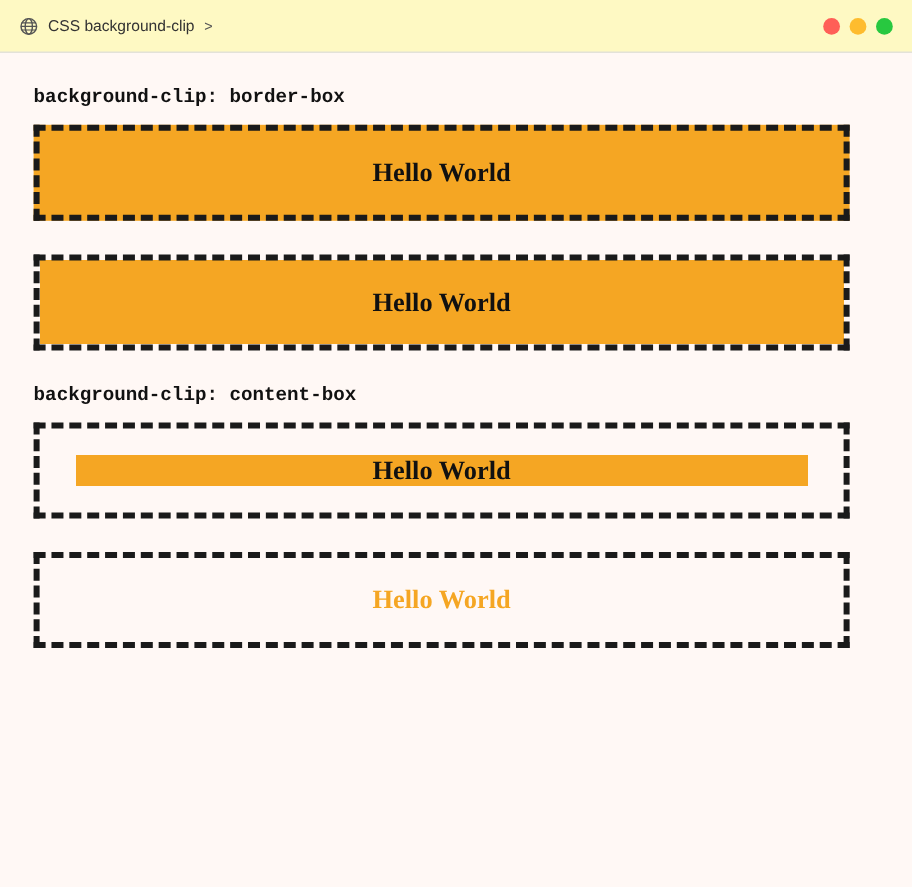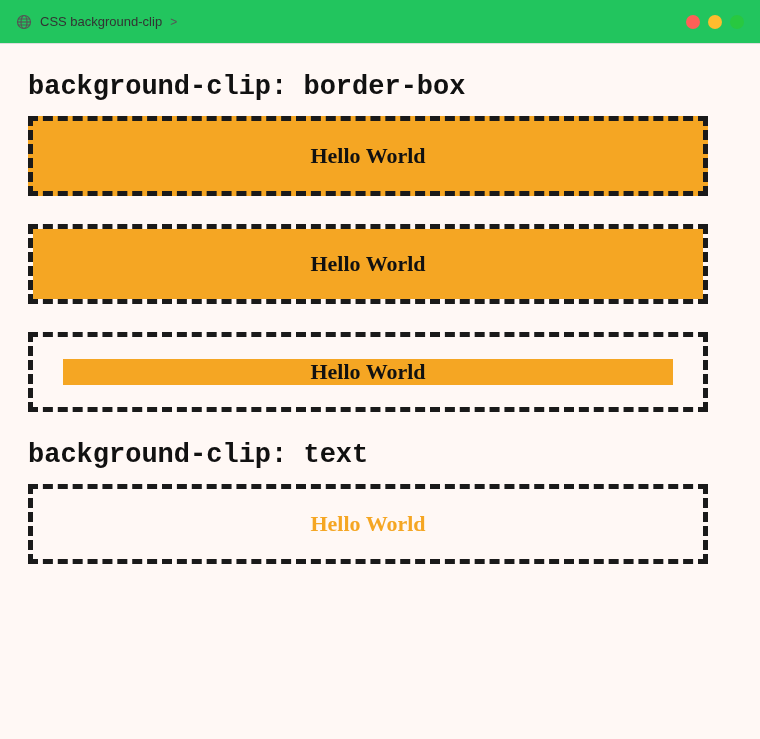--- a/index.html
+++ b/index.html
@@ -11,21 +11,21 @@
     body {
       background-color: #fff8f5;
       font-family: 'Georgia', serif;
       width: 760px;
       min-height: 739px;
       overflow-x: hidden;
     }
 
     
     .browser-bar {
-      background-color: #22c55e;
+      background-color: #fef9c3;
       height: 44px;
       display: flex;
       align-items: center;
       padding: 0 16px;
       gap: 10px;
       border-bottom: 1px solid #ddd;
     }
 
     .tab-area {
       display: flex;
@@ -72,21 +72,21 @@
     .content {
       padding: 28px 28px 40px 28px;
     }
 
     .section {
       margin-bottom: 28px;
     }
 
     .section-title {
       font-family: 'Courier New', monospace;
-      font-size: 27px;
+      font-size: 16px;
       font-weight: bold;
       color: #111;
       margin-bottom: 14px;
     }
 
     .hello-text {
       font-family: 'Georgia', serif;
       font-size: 22px;
       font-weight: bold;
       color: #111;
@@ -147,25 +147,25 @@
     </div>
   </div>
 
   <div class="section">
     <div style="background-color:#f5a623; background-clip:padding-box; border:5px dashed #1a1a1a; padding:22px 30px; display:flex; align-items:center; justify-content:center; width:680px;">
       <span class="hello-text">Hello World</span>
     </div>
   </div>
 
   <div class="section">
+    <div class="section-title">background-clip: content-box</div>
     <div style="background-color:#f5a623; background-clip:content-box; border:5px dashed #1a1a1a; padding:22px 30px; display:flex; align-items:center; justify-content:center; width:680px;">
       <span class="hello-text">Hello World</span>
     </div>
   </div>
 
   <div class="section">
-    <div class="section-title">background-clip: text</div>
     <div style="border:5px dashed #1a1a1a; padding:22px 30px; display:flex; align-items:center; justify-content:center; width:680px; background:transparent;">
       <span class="hello-text-orange">Hello World</span>
     </div>
   </div>
 
 </div>
 
 </body></html>

